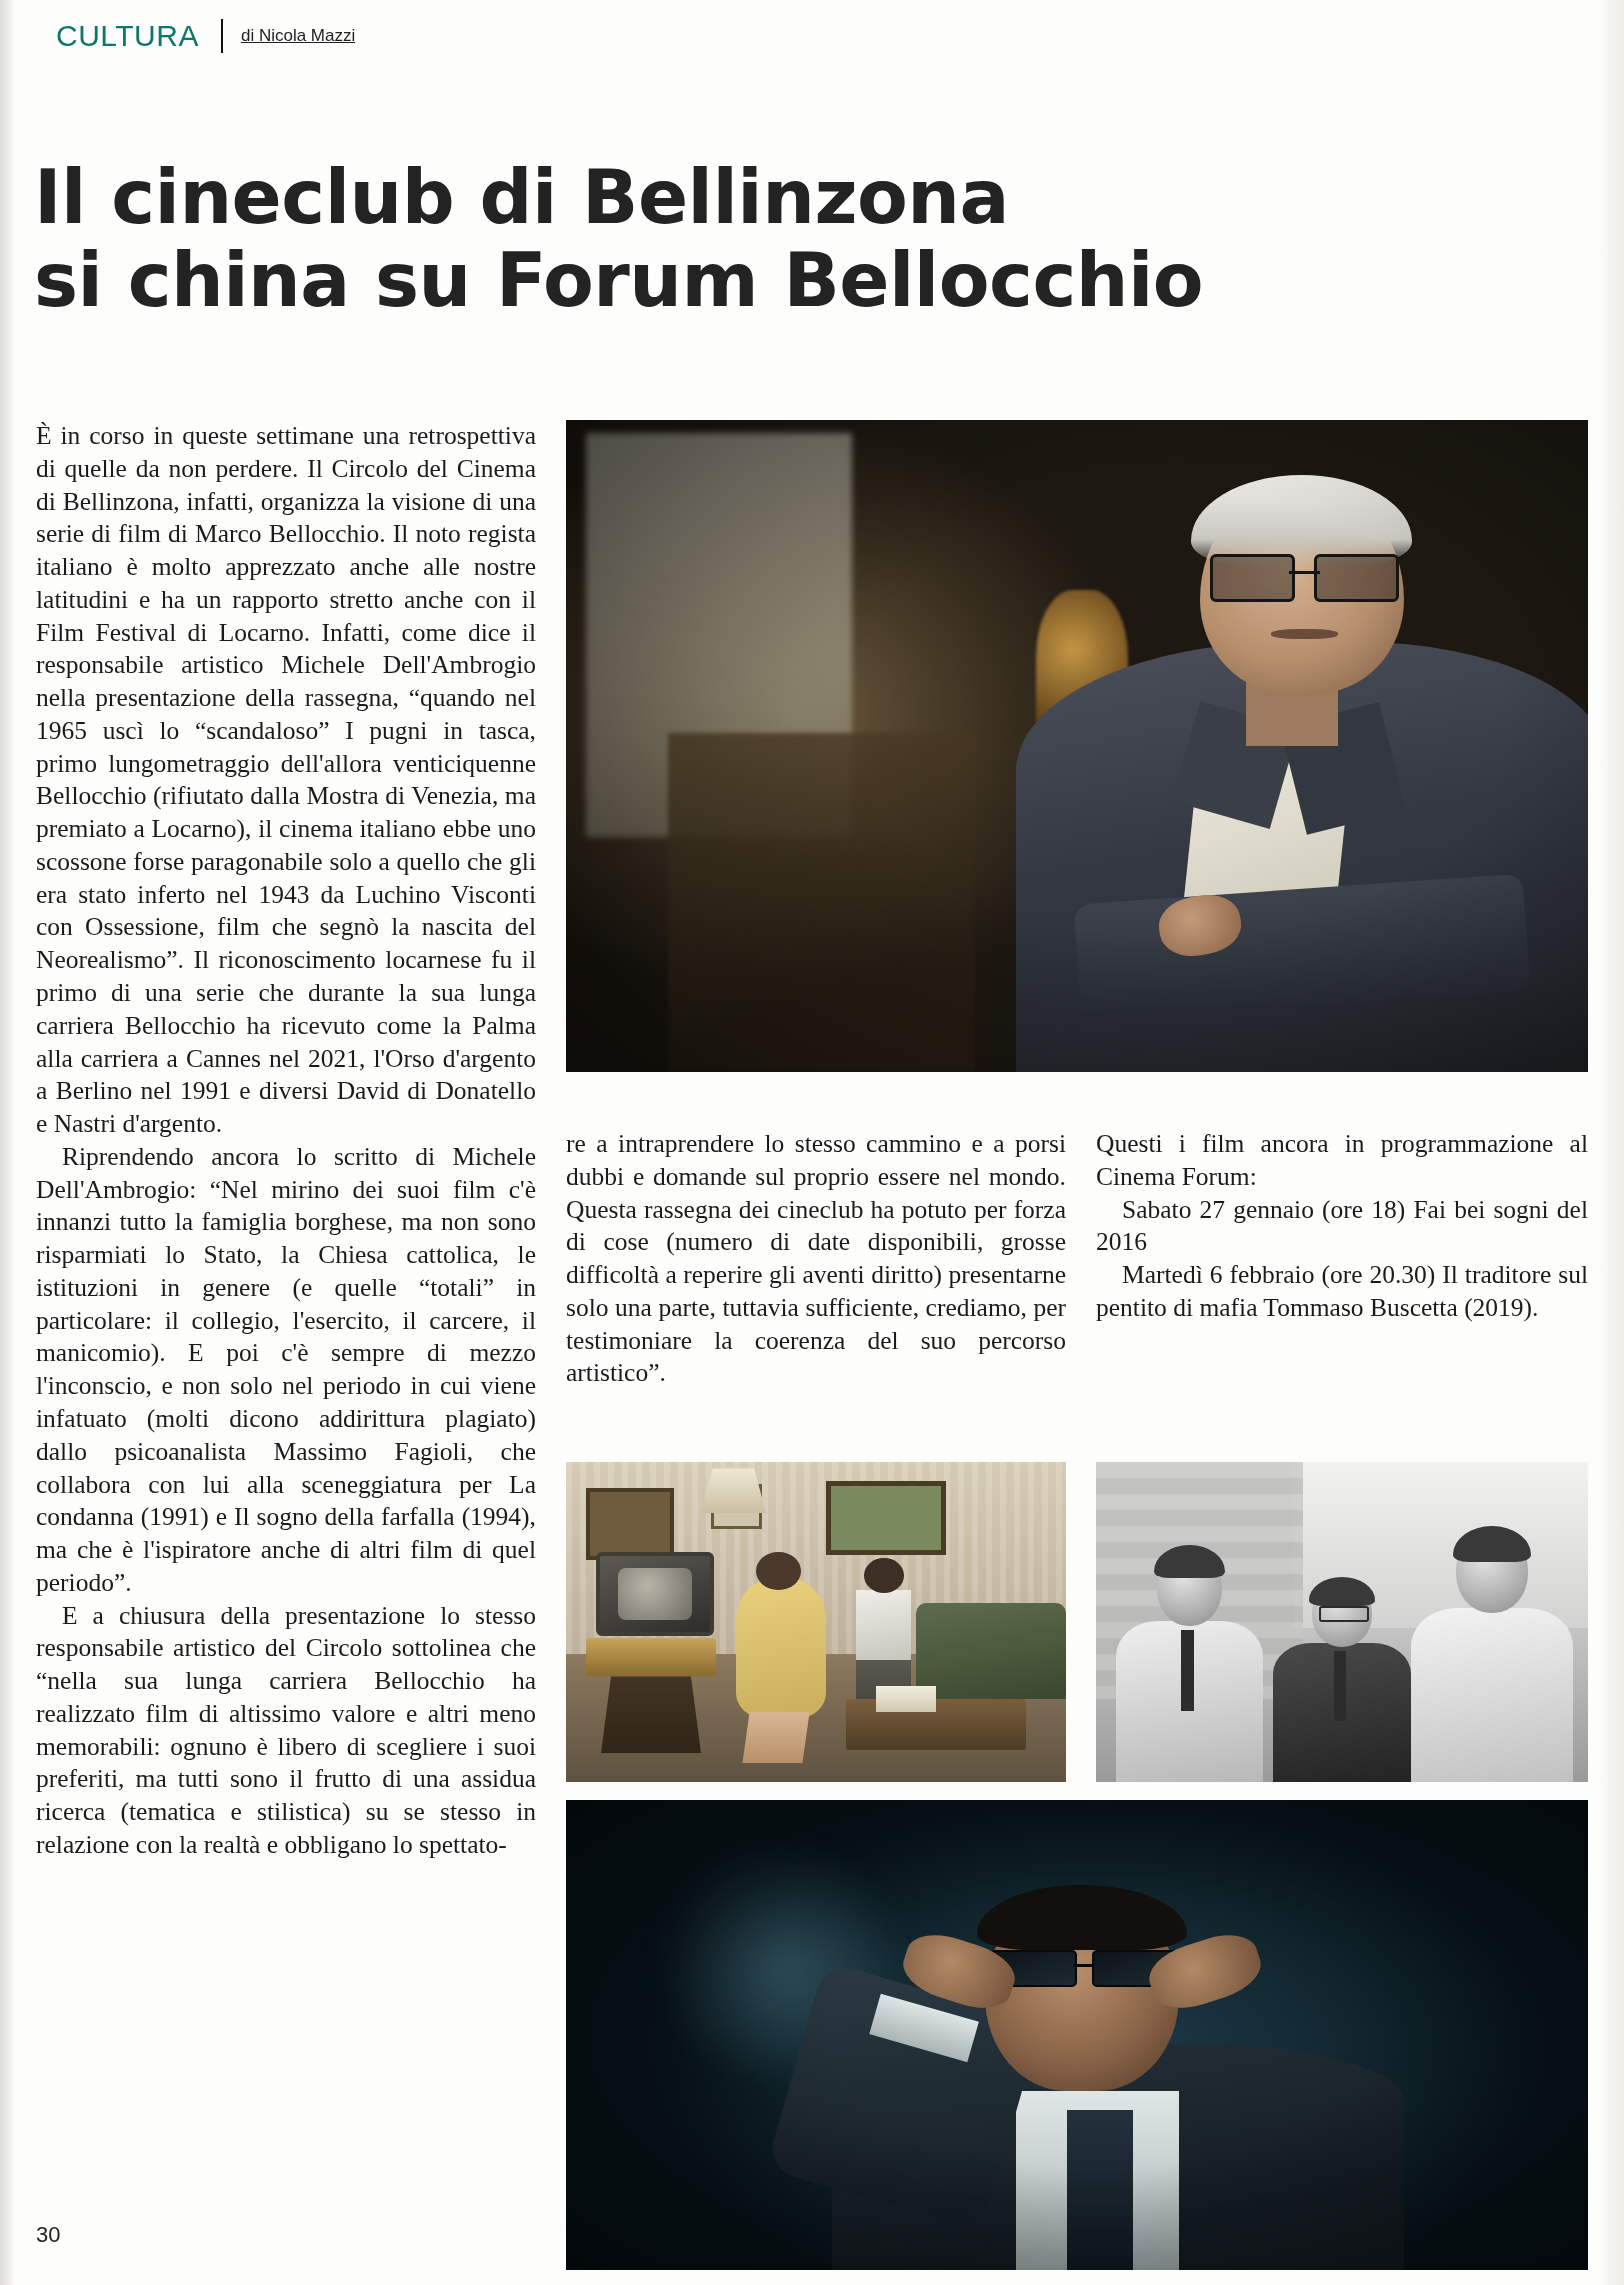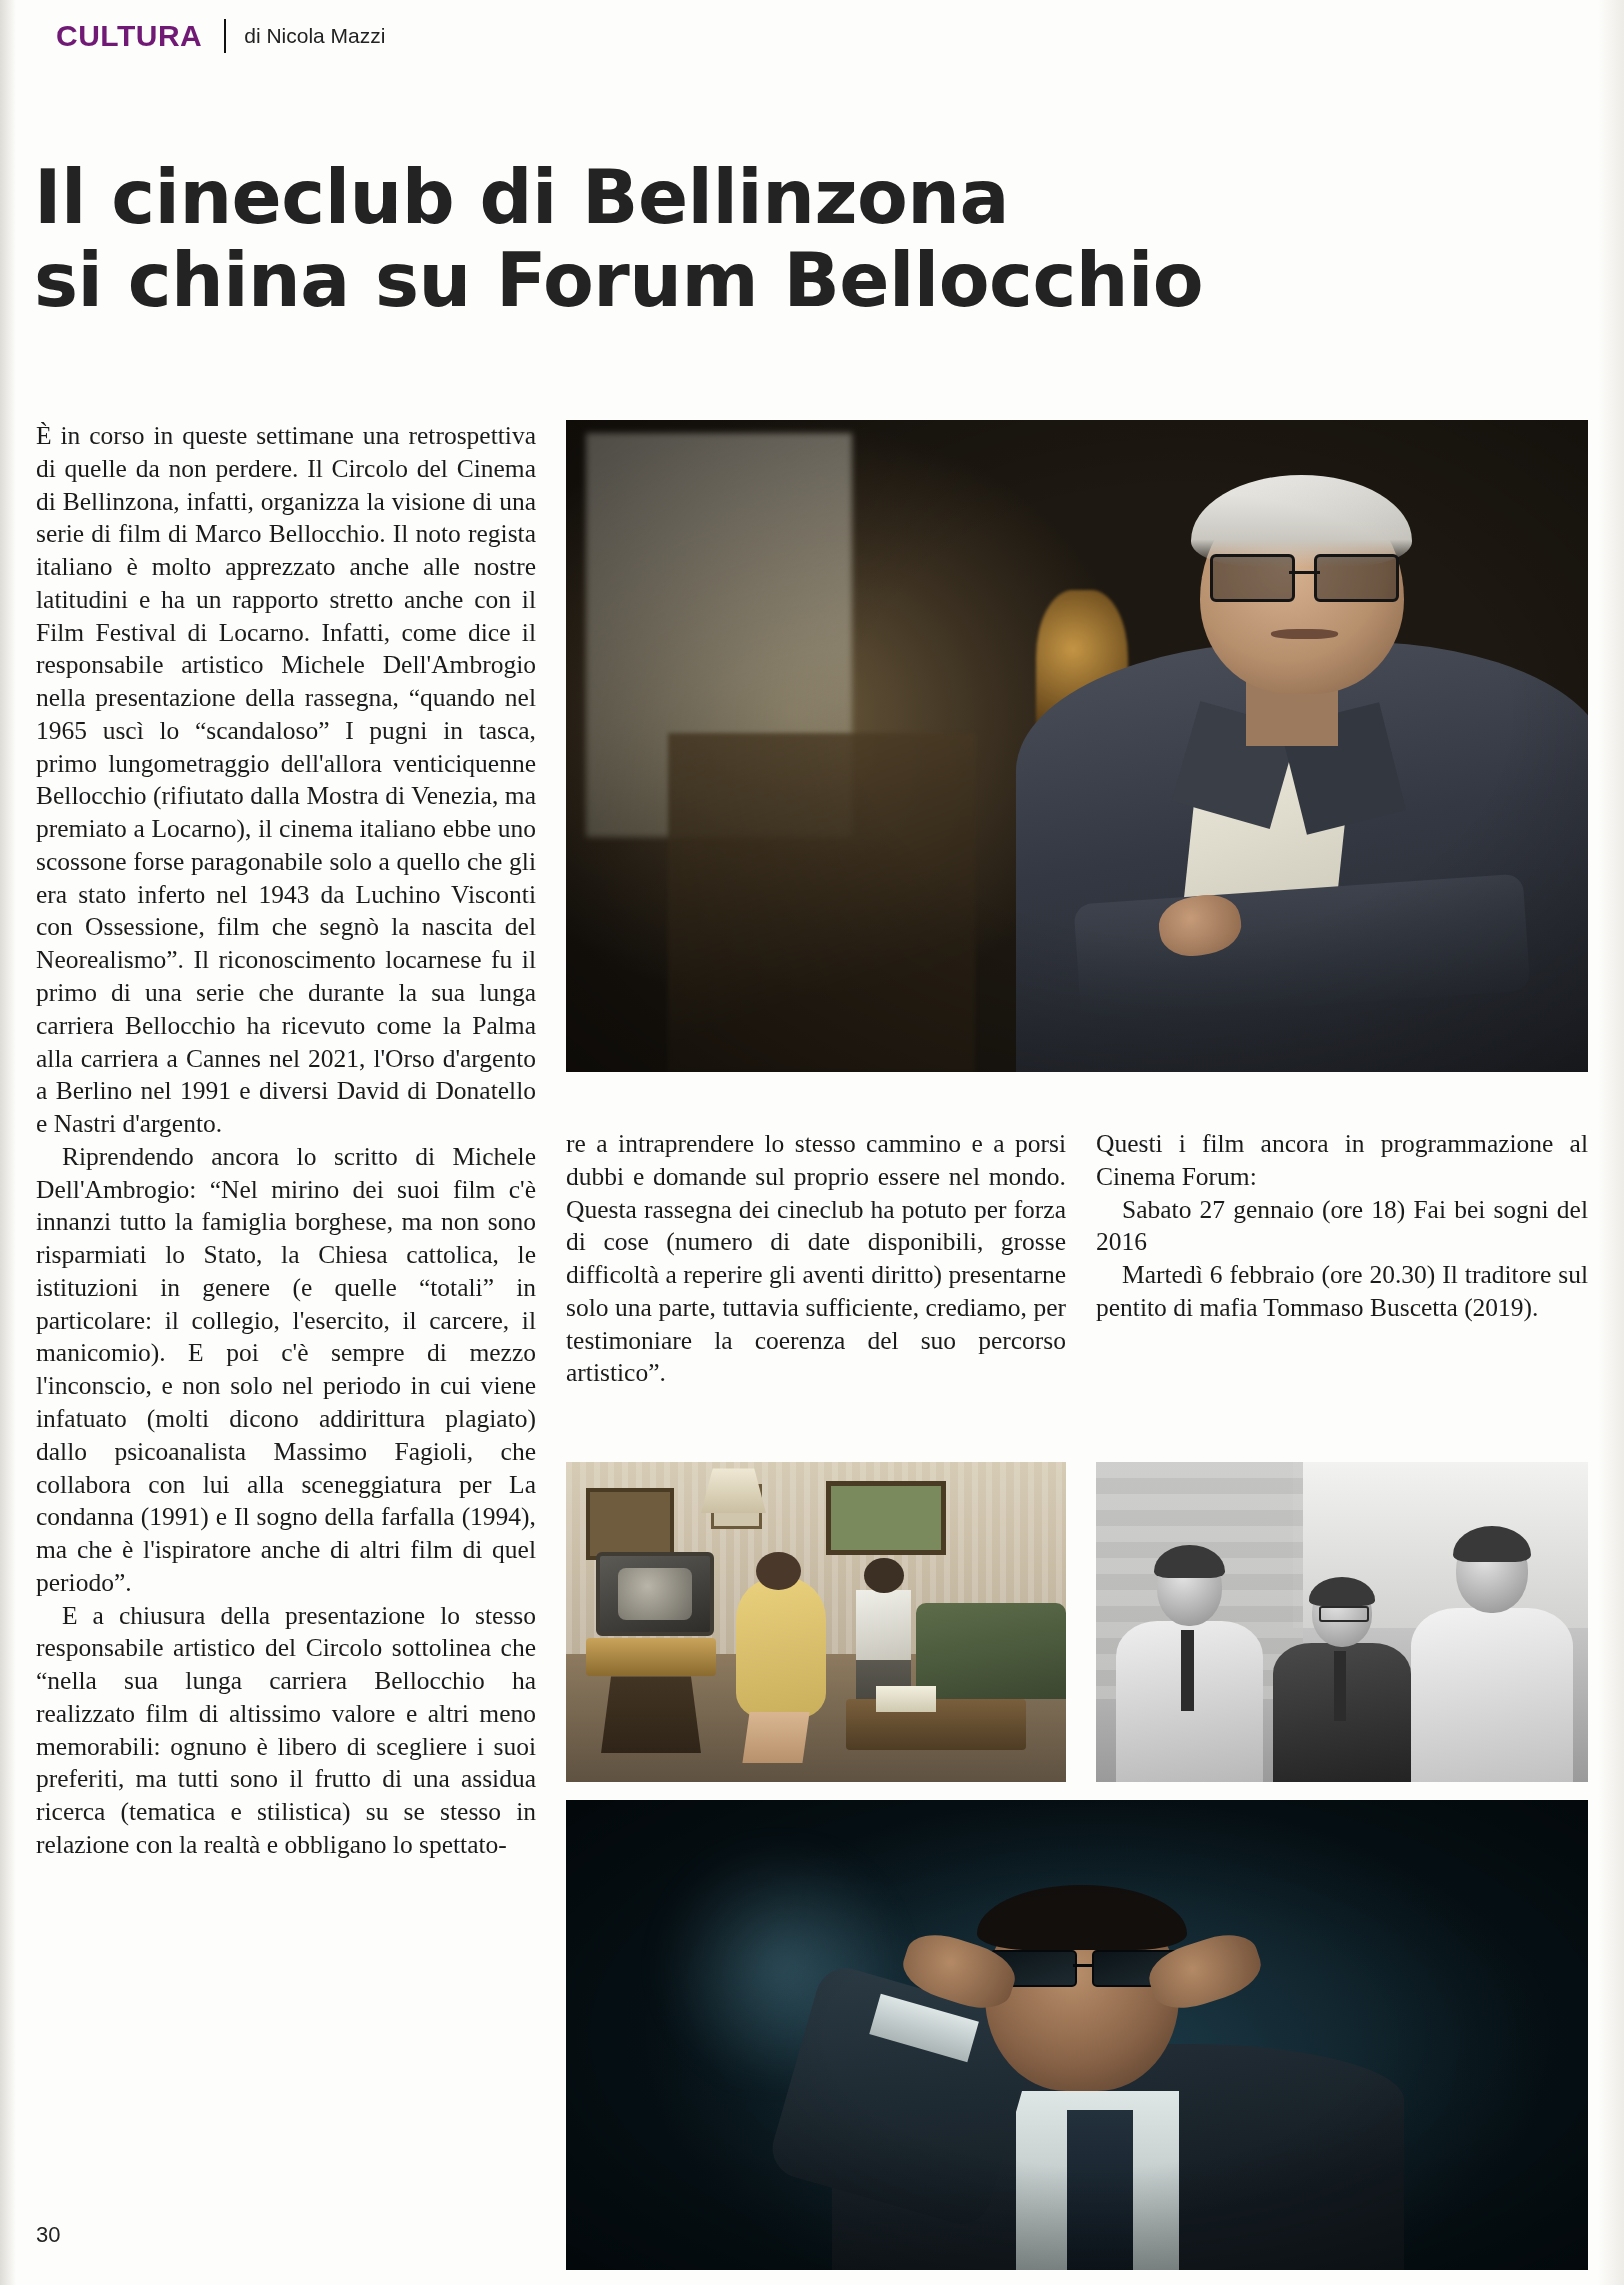--- a/index.html
+++ b/index.html
@@ -44,35 +44,36 @@
   .kicker-row {
     position: absolute;
     left: 56px;
     top: 16px;
     display: flex;
     align-items: center;
     height: 40px;
   }
   .kicker {
     font-family: "Liberation Sans", sans-serif;
-    font-weight: bold;
+    font-weight: normal;
     font-size: 30px;
     letter-spacing: .5px;
-    color: #701a75;
+    color: #0f766e;
   }
   .kicker-rule {
     width: 2px;
     height: 34px;
     background: #111;
     margin: 0 18px 0 22px;
   }
   .byline {
     font-family: "Liberation Sans", sans-serif;
-    font-size: 21px;
+    font-size: 17px;
     color: #222;
+    text-decoration: underline;
   }
 
   .headline {
     position: absolute;
     left: 34px;
     top: 120px;
     width: 1530px;
     font-family: "DejaVu Sans", sans-serif;
     font-weight: bold;
     font-size: 74px;

